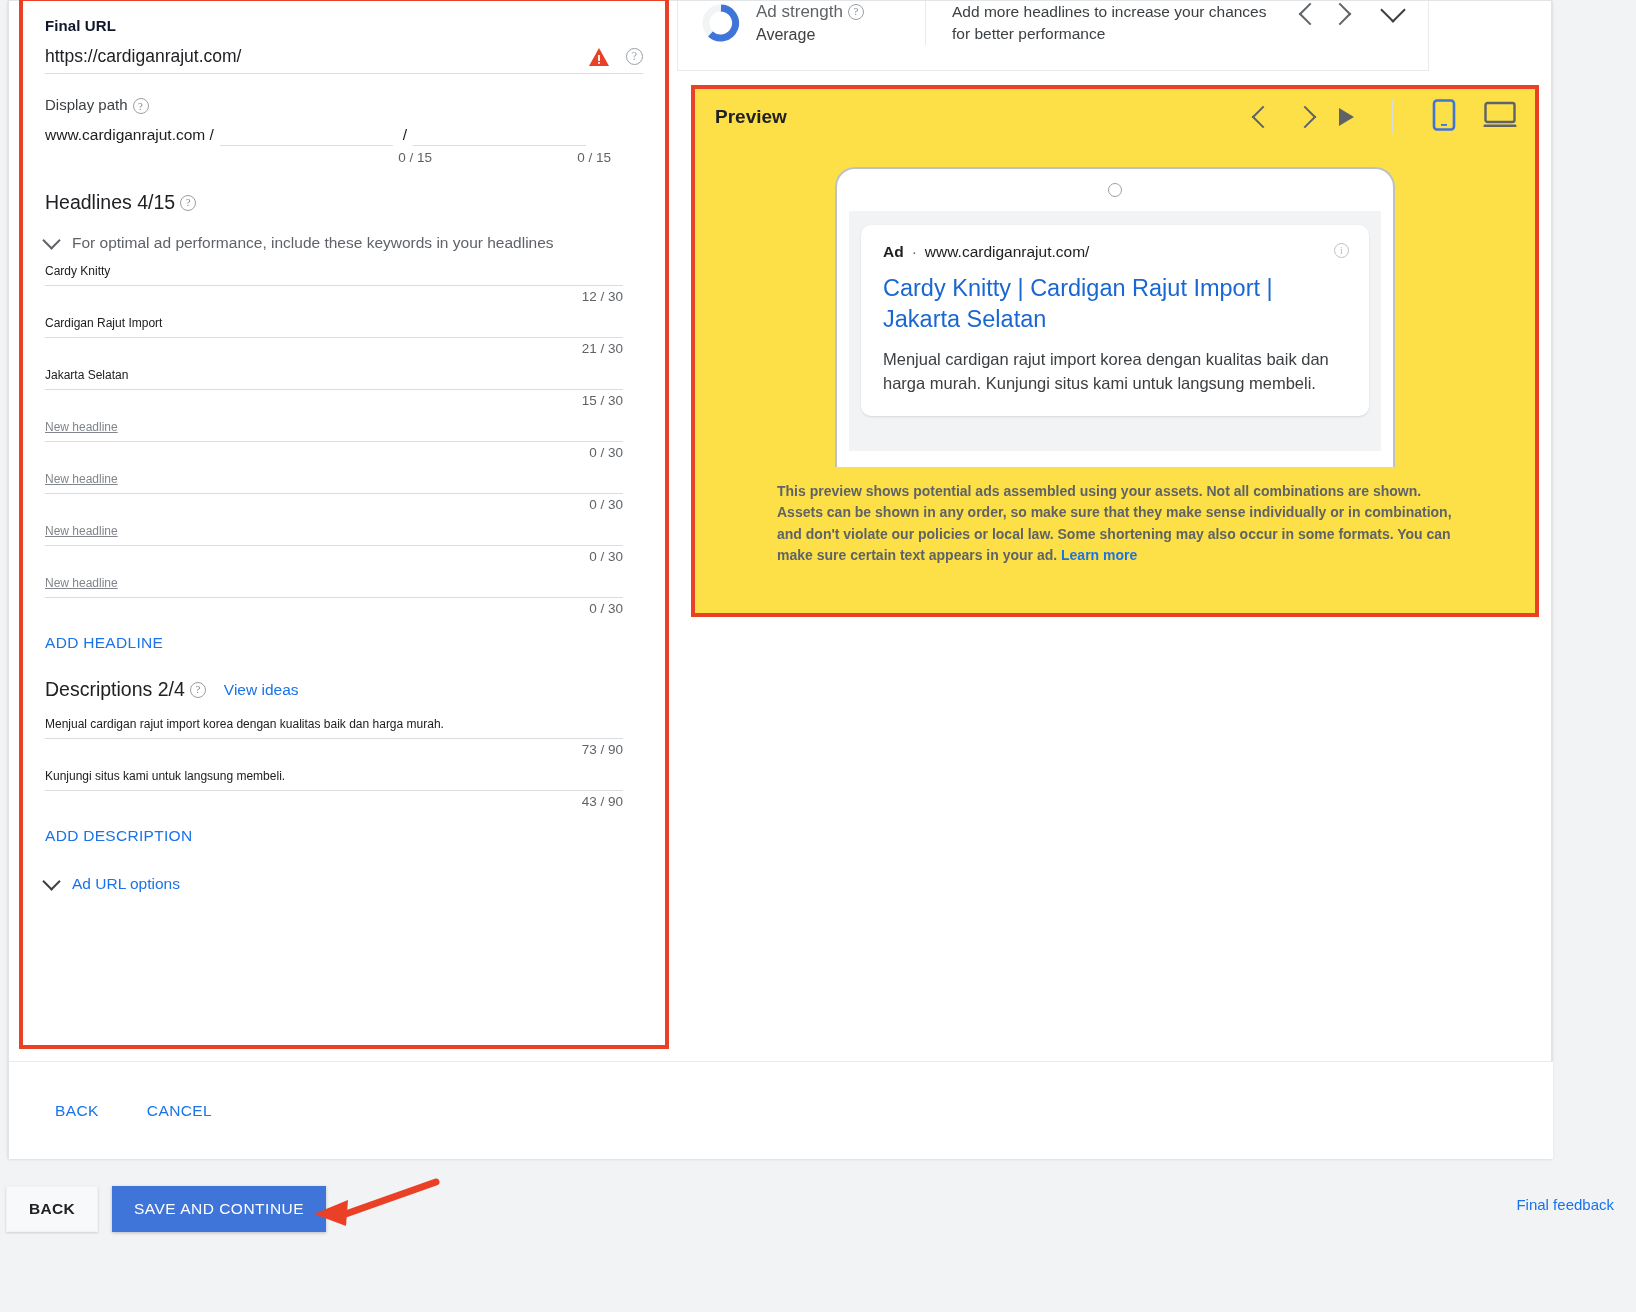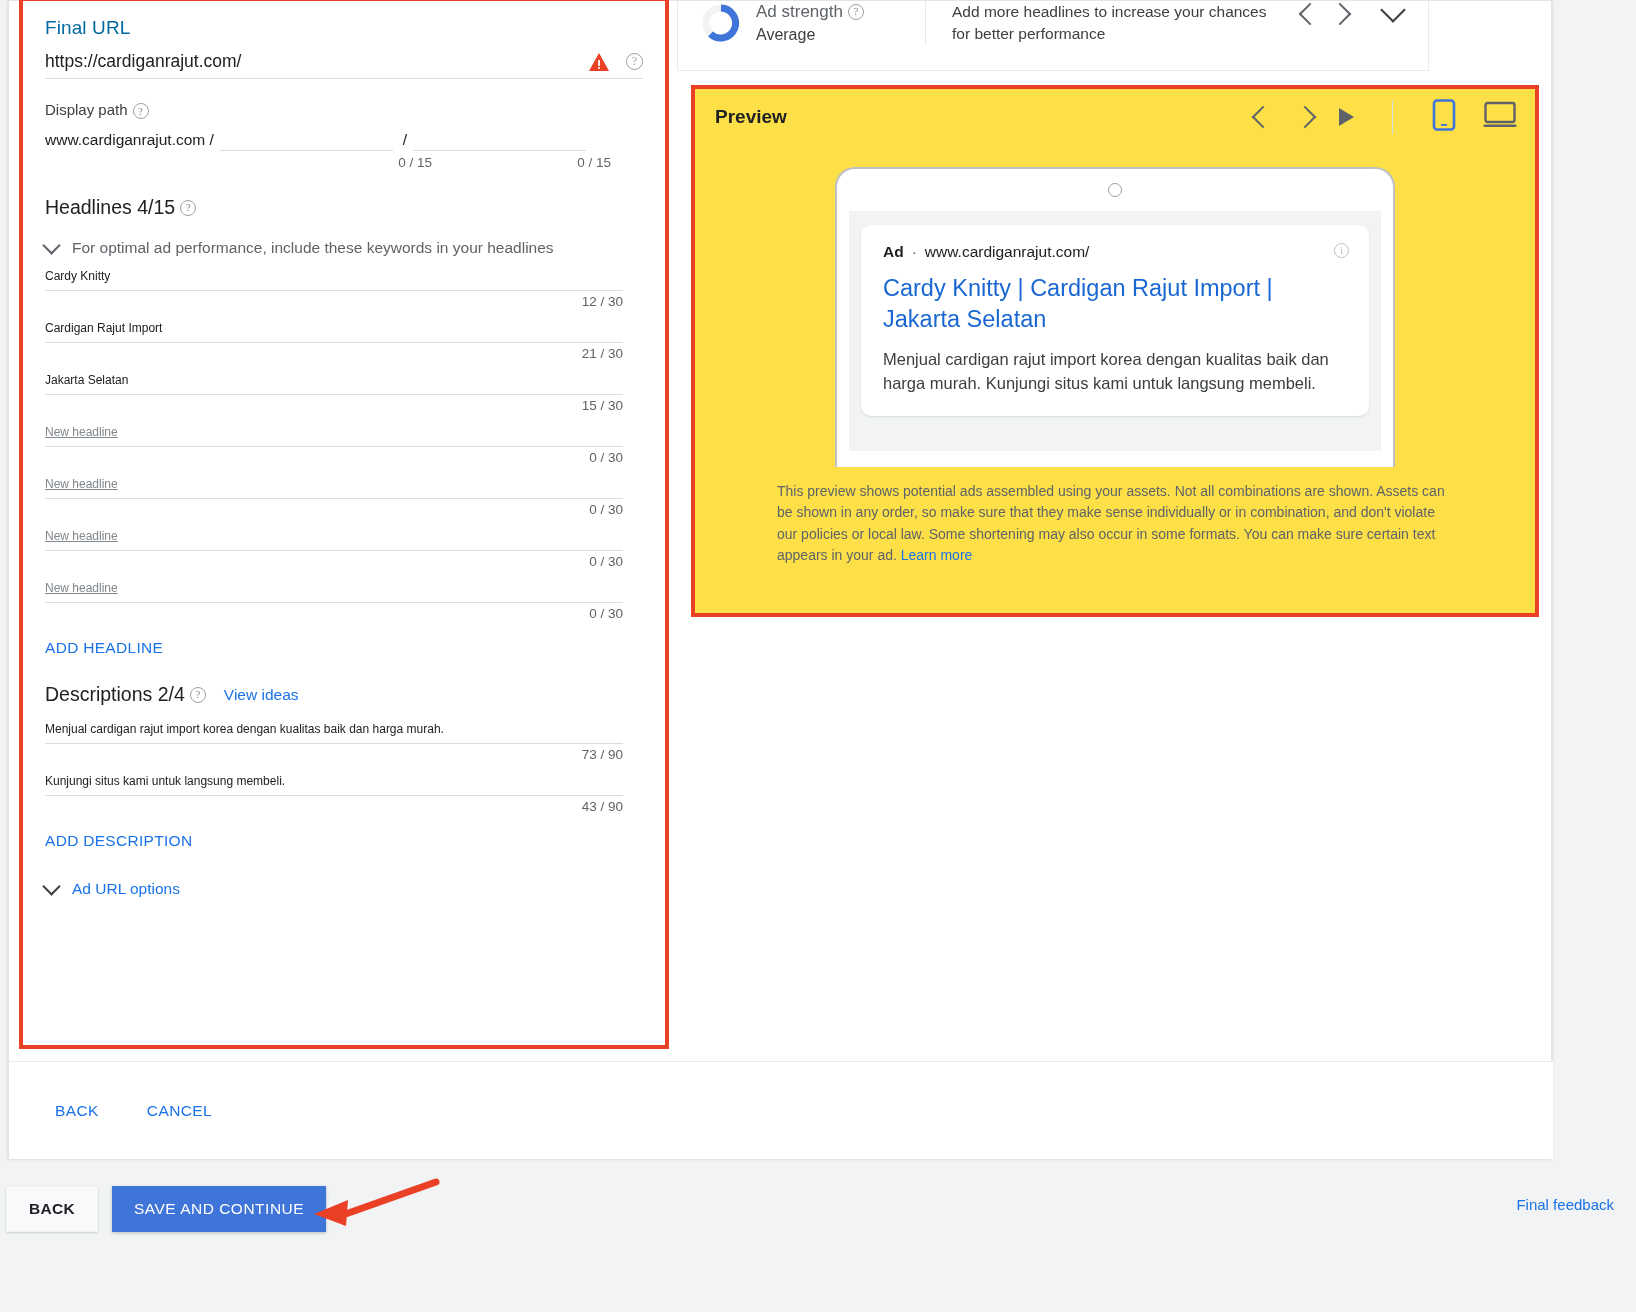--- a/index.html
+++ b/index.html
@@ -29,21 +29,21 @@
     background: #fff;
   }
   .editor {
     position: absolute; left: 14px; top: 0px;
     width: 642px; height: 1048px;
     padding: 16px 22px 0 22px;
     overflow: hidden;
   }
 
   .field-label {
-    font-size: 19px; color: #0369a1; letter-spacing: .1px;
+    font-size: 15px; color: #0f172a; letter-spacing: .1px; font-weight: bold;
   }
   .url-row {
     position: relative;
     display: flex; align-items: center;
     padding-top: 12px; padding-bottom: 6px;
     border-bottom: 1px solid #dadce0;
   }
   .url-value { font-size: 17.5px; color: #202124; flex: 1; }
   .warn-icon { margin-right: 16px; display:flex; align-items:center; }
   .help-icon-sm {
@@ -213,21 +213,21 @@
     text-align: center; line-height: 13px; font-family: "Liberation Serif", serif;
   }
   .ad-title {
     margin-top: 12px; font-size: 23.5px; color: #1a0dab; line-height: 1.32;
     color: #1967d2;
   }
   .ad-desc { margin-top: 12px; font-size: 16.5px; color: #3c4043; line-height: 1.48; }
 
   .preview-note {
     position: absolute; left: 82px; top: 392px; width: 680px;
-    font-size: 14px; color: #5f6368; line-height: 1.52;
+    font-size: 14px; color: #5f6368; line-height: 1.52; font-weight: bold;
   }
   .preview-note a { color: #1a73e8; text-decoration: none; }
 
   
   .bottom-bar {
     position: absolute; left: 0; top: 1178px; width: 1636px; height: 62px;
     display: flex; align-items: center; padding-left: 6px;
   }
   .btn-back {
     background: #f8f9fa; border: 1px solid #f1f3f4; color: #202124;

